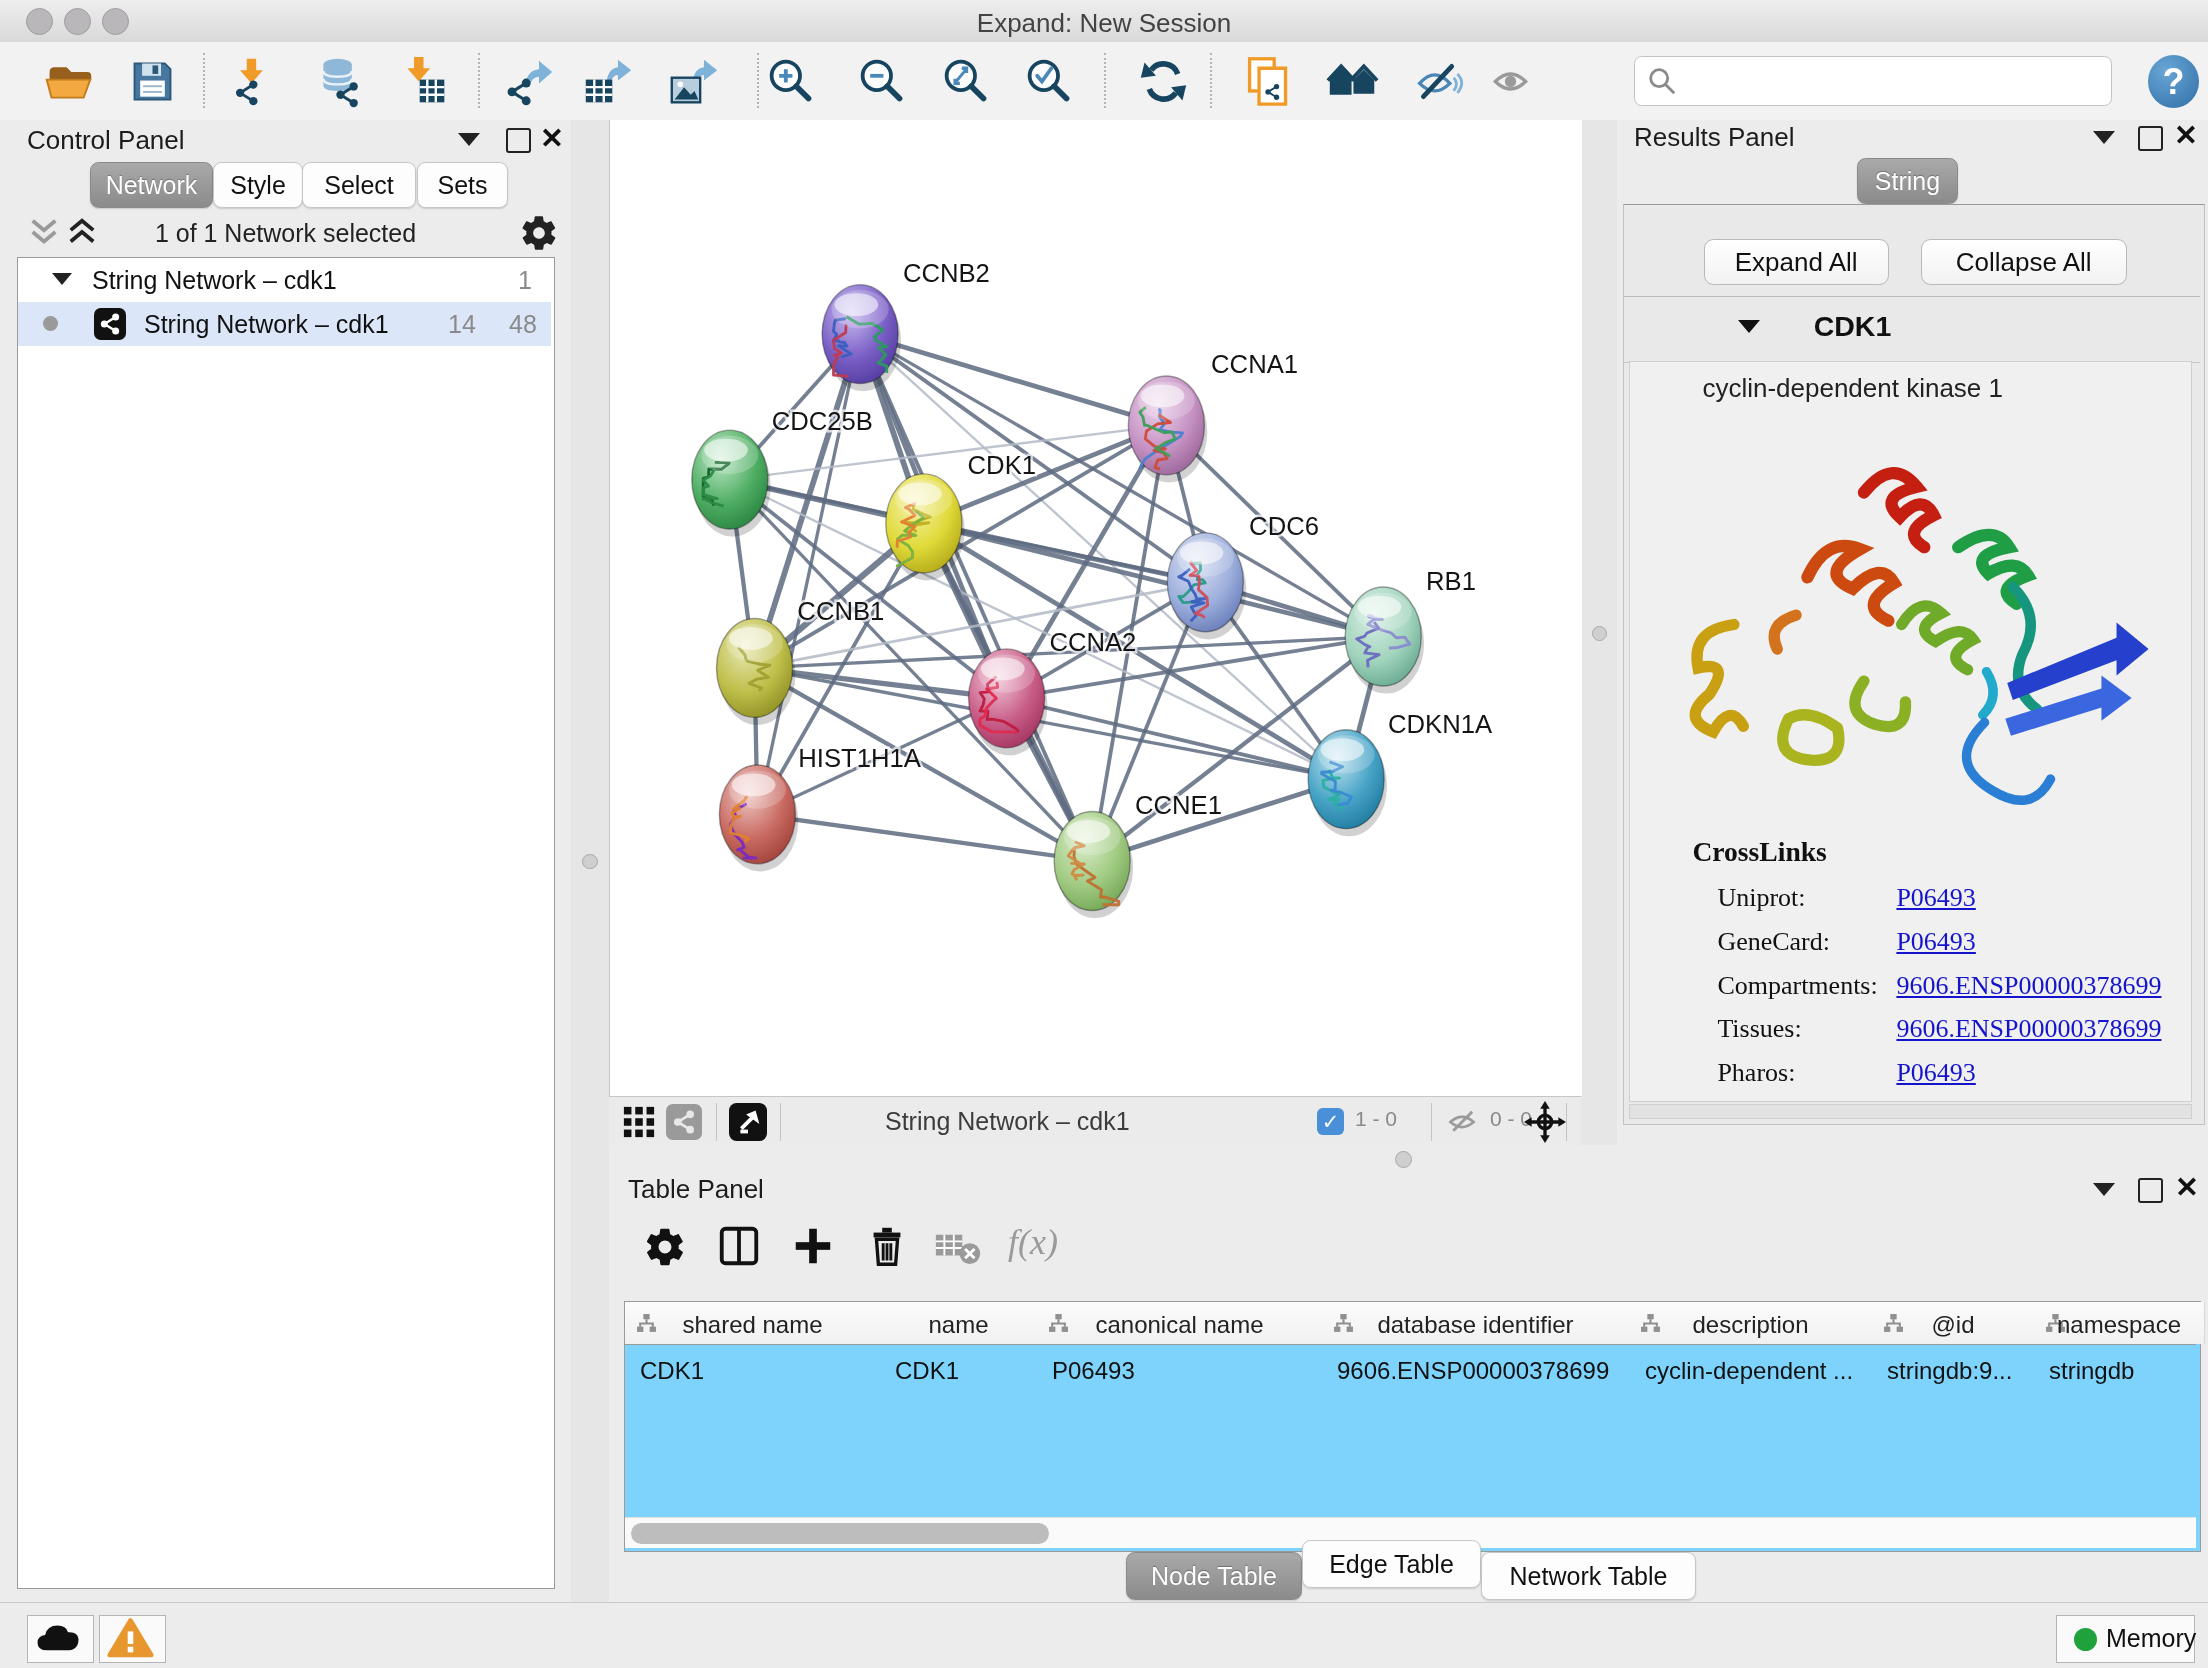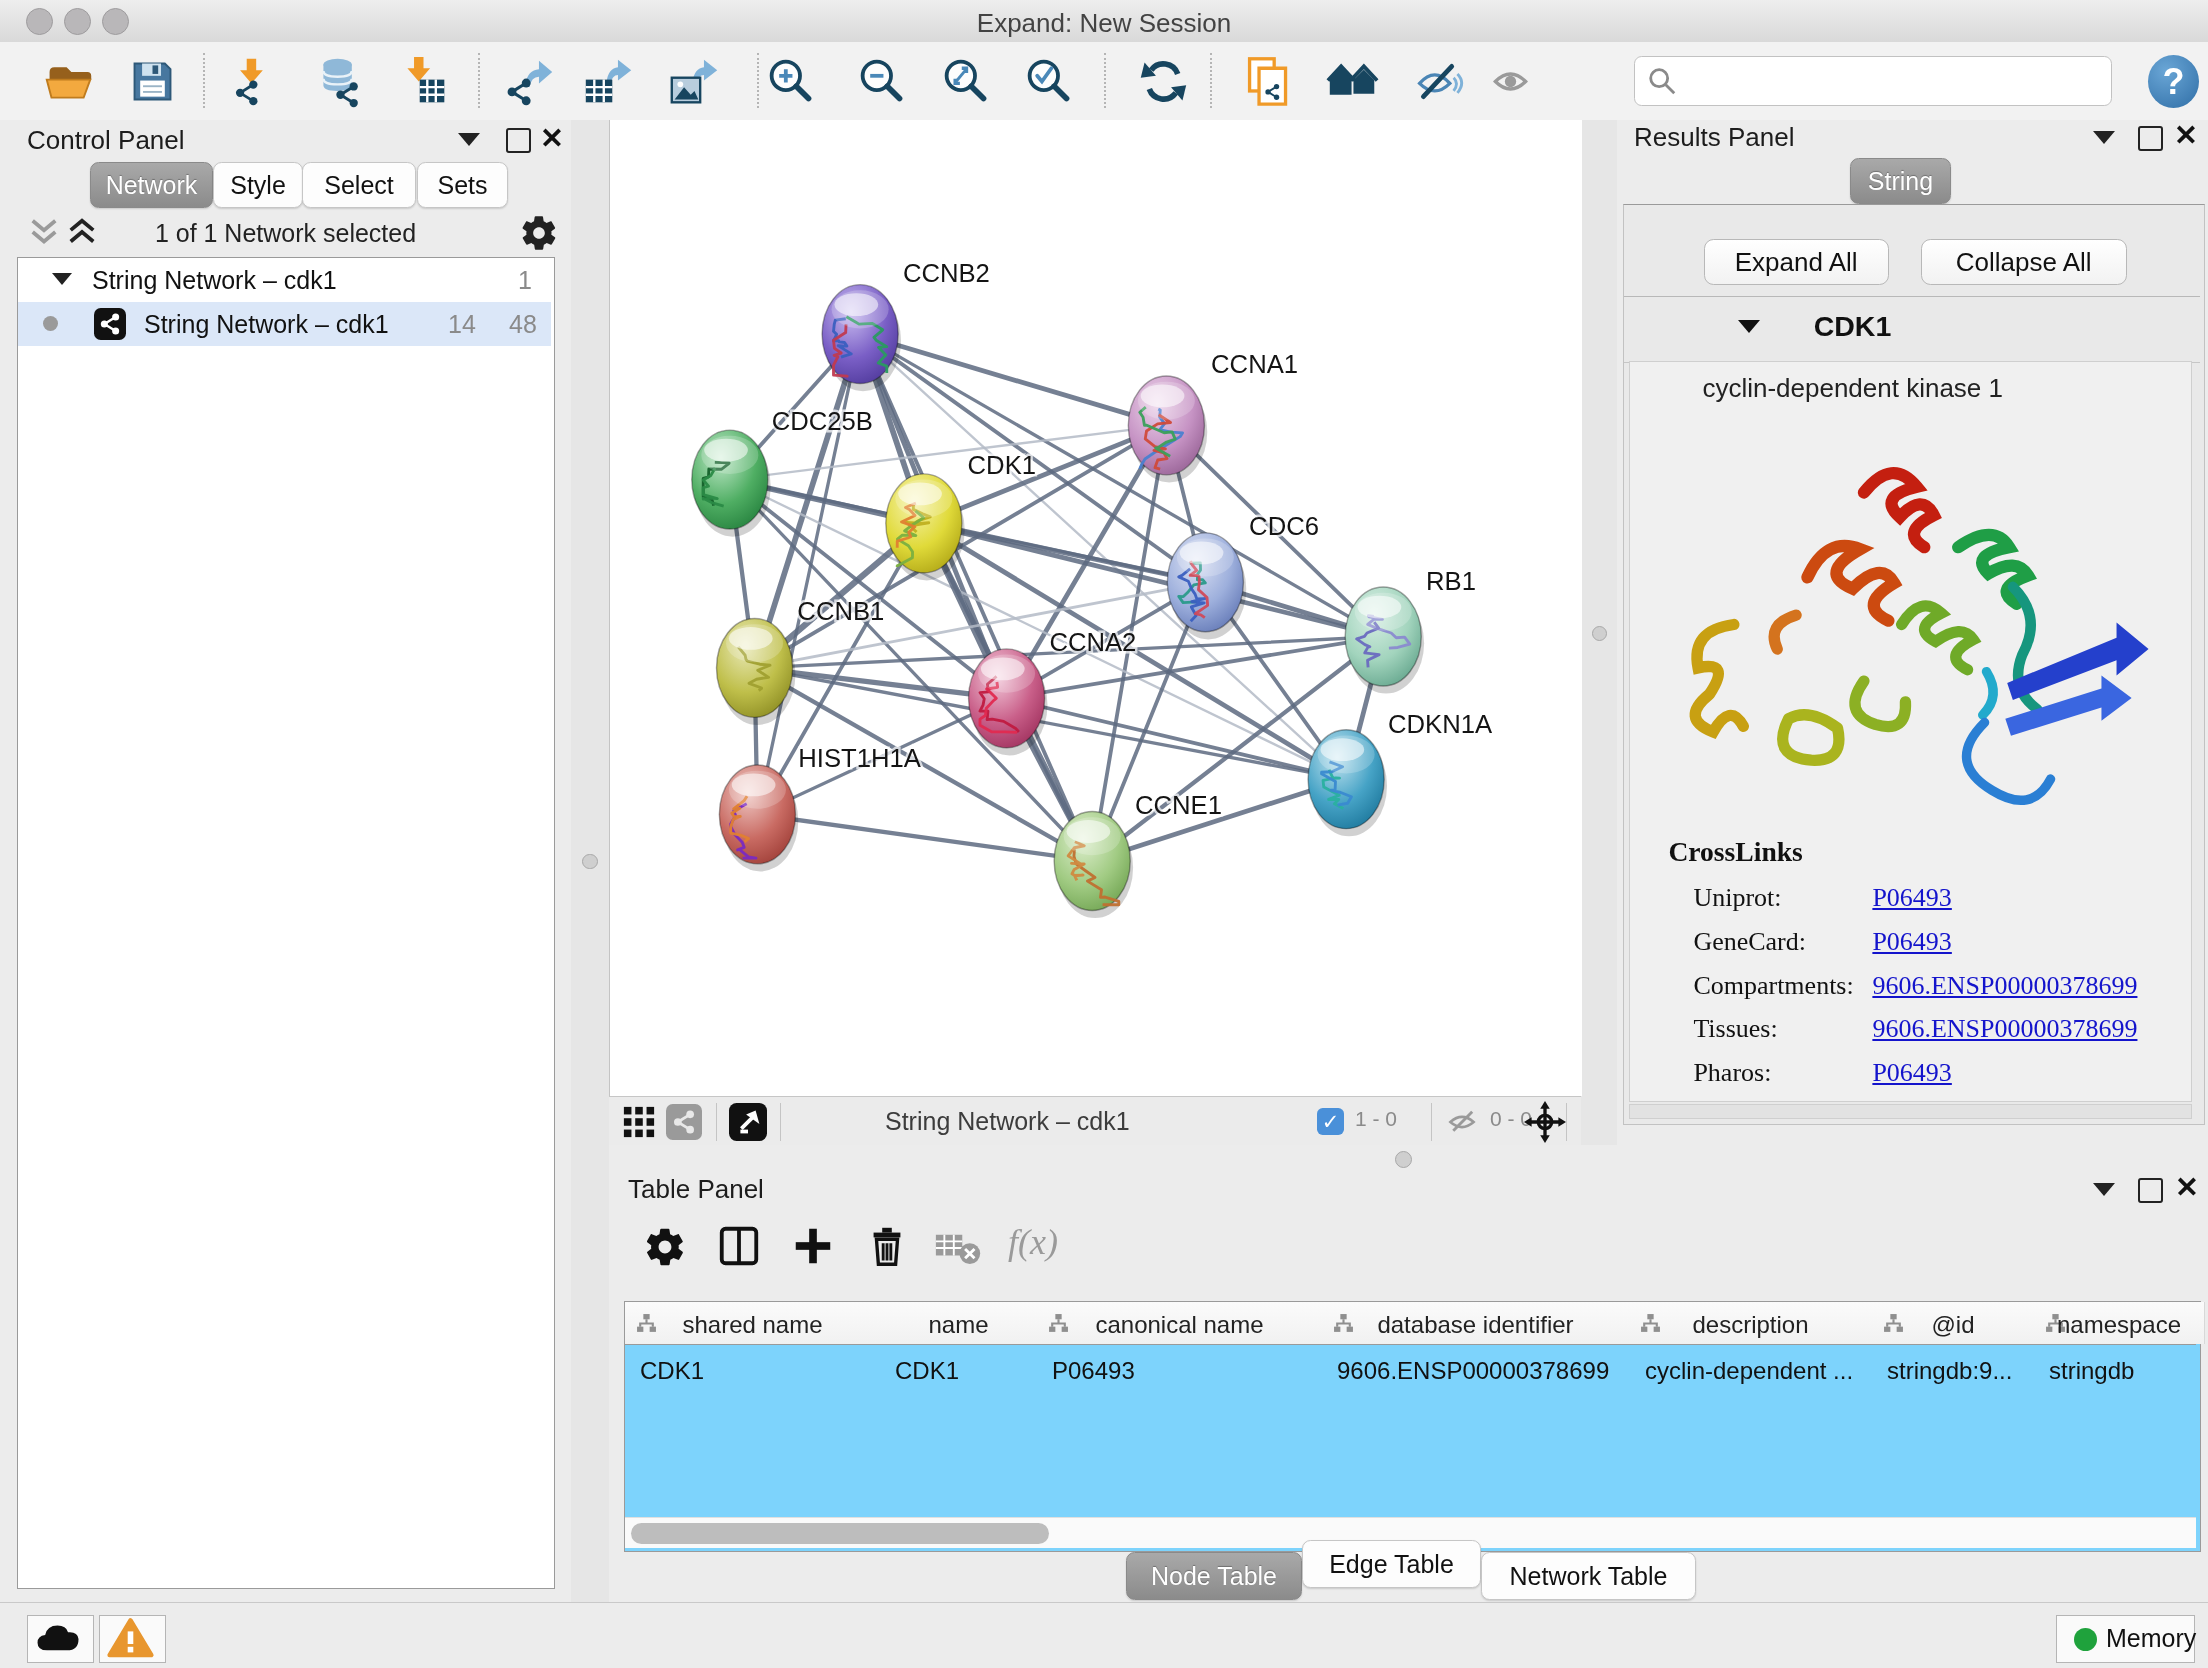--- a/index.html
+++ b/index.html
@@ -36,21 +36,21 @@
   #canvas{left:609px;top:120px;width:972px;height:976px;background:#ffffff;border-left:1px solid #c4c4c4;}
   #view-toolbar{left:609px;top:1096px;width:972px;height:49px;background:#ebebeb;border-top:1px solid #c6c6c6;border-bottom:1px solid #c6c6c6;}
   .vt-sep{top:5.7px;width:0;height:38px;border-left:1px solid #c4c4c4;}
   .vt-text{font-size:25px;color:#3c3c3c;top:9.5px;}
   .vt-count{font-size:21px;color:#8a8a8a;top:9.5px;}
   
   #results-dock{left:1617px;top:120px;width:592px;height:1025px;background:#ececec;}
   #results-card{left:5.7px;top:84px;width:580px;height:919px;background:#e9e9e9;border:1.9px solid #c2c2c2;border-top-color:#9a9a9a;}
   .btn{background:linear-gradient(#ffffff,#f2f2f2);border:1.9px solid #b8b8b8;border-radius:9.5px;font-size:26px;color:#111;text-align:center;cursor:pointer;}
   #rp-inner{left:5.7px;top:156px;width:561px;height:739px;background:#f0f0f0;border:1px solid #cfcfcf;}
-  .serif{font-family:"Liberation Serif",serif;}
+  .serif{font-family:"Liberation Serif",serif;margin-left:24px;}
   .xl-label{font-size:26px;color:#111;}
   .xl-link{font-size:26px;color:#1414cc;text-decoration:underline;cursor:pointer;}
   
   #table-dock{left:609px;top:1172px;width:1600px;height:430px;background:#ececec;}
   #table-box{left:15px;top:129px;width:1575px;height:249px;background:#7dd3fc;border:1.9px solid #9a9a9a;}
   .th-cell{top:0;height:42px;border-right:1px solid #d8d8d8;background:linear-gradient(#fbfbfb,#f1f1f1);}
   .th-label{font-size:24px;color:#222;}
   .td-text{font-size:24px;color:#111;top:11.4px;}
   #hscroll{left:0;top:215px;width:1571px;height:30px;background:#fafafa;border-top:1px solid #e0e0e0;}
   #hthumb{left:5.7px;top:4.8px;width:418px;height:21px;border-radius:10.5px;background:#bdbdbd;cursor:pointer;}
@@ -532,21 +532,21 @@
   <div class="abs" style="left:609px;top:1145px;width:1600px;height:27px;background:#ececec">
     <div class="split-grip abs" style="left:786px;top:5.7px;width:15px;height:15px"></div>
   </div>
 
   <div id="results-dock" class="abs">
     <div class="abs panel-title" style="left:17px;top:1.9px">Results Panel</div>
     <div class="abs mini-tri" style="left:476px;top:11.4px"></div>
     <div class="abs mini-float" style="left:521px;top:5.7px"></div>
     <div class="abs mini-close" style="left:557px;top:1.9px">✕</div>
 
-    <div class="abs tab active" style="left:233px;top:38px;width:99px">String</div>
+    <div class="abs tab active" style="left:240px;top:38px;width:99px">String</div>
 
     <div id="results-card" class="abs">
       <div class="abs btn" style="left:80px;top:34px;width:183px;height:44px;line-height:44px">Expand All</div>
       <div class="abs btn" style="left:297px;top:34px;width:204px;height:44px;line-height:44px">Collapse All</div>
 
       <div class="abs" style="left:0;top:91px;width:576px;height:65px;border-top:1.9px solid #b8b8b8;border-bottom:1px solid #c6c6c6">
         <div class="abs mini-tri" style="left:114px;top:23px;border-top-color:#111"></div>
         <span class="abs" style="left:190px;top:13.3px;font-size:28.5px;font-weight:bold;color:#111">CDK1</span>
       </div>
 

